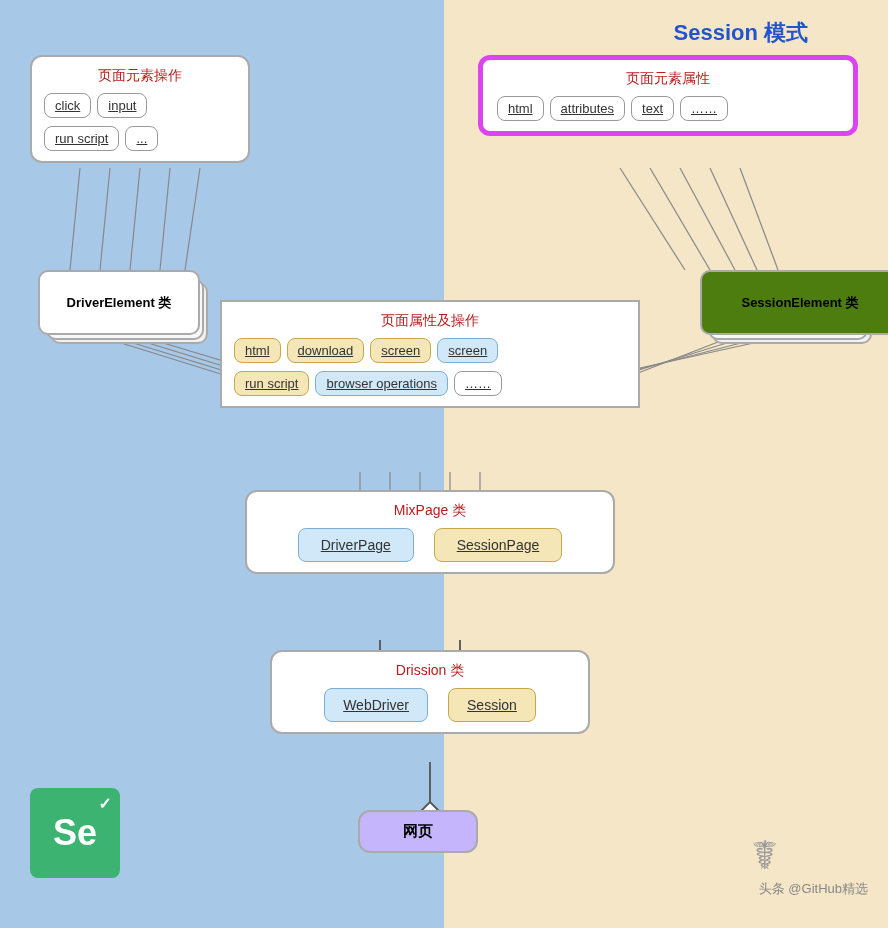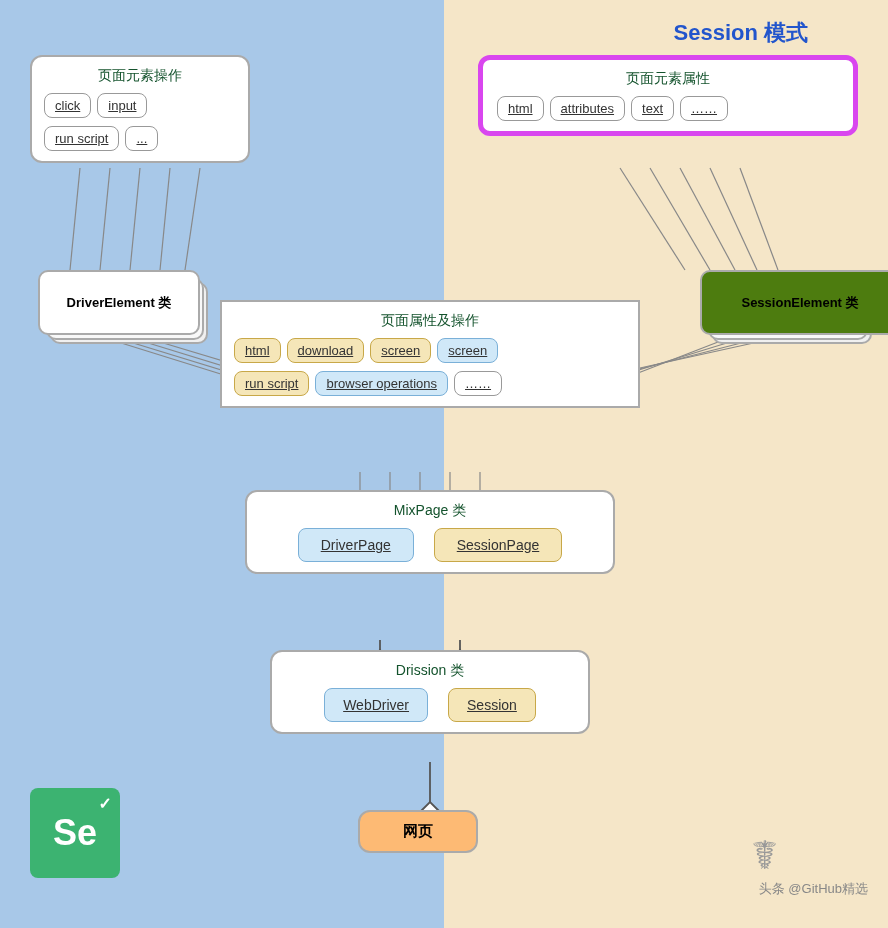--- a/index.html
+++ b/index.html
@@ -66,21 +66,21 @@
     .box {
       border: 2px solid #aaa;
       border-radius: 12px;
       background: white;
       position: absolute;
     }
 
     .box-title {
       text-align: center;
       font-size: 14px;
-      color: #14532d;
+      color: #b91c1c;
       margin-bottom: 8px;
     }
 
     
     .pill {
       display: inline-block;
       border: 1.5px solid #999;
       border-radius: 8px;
       padding: 4px 10px;
       font-size: 13px;
@@ -184,21 +184,21 @@
       border: 2px solid #aaa;
       border-radius: 12px;
     }
 
     
     .box-webpage {
       left: 358px;
       top: 810px;
       width: 120px;
       padding: 10px 14px;
-      background: #fdba74;
+      background: #c4b5fd;
       border: 2px solid #aaa;
       border-radius: 12px;
       text-align: center;
     }
 
     .pills-row {
       display: flex;
       flex-wrap: wrap;
       gap: 6px;
       margin-top: 4px;

